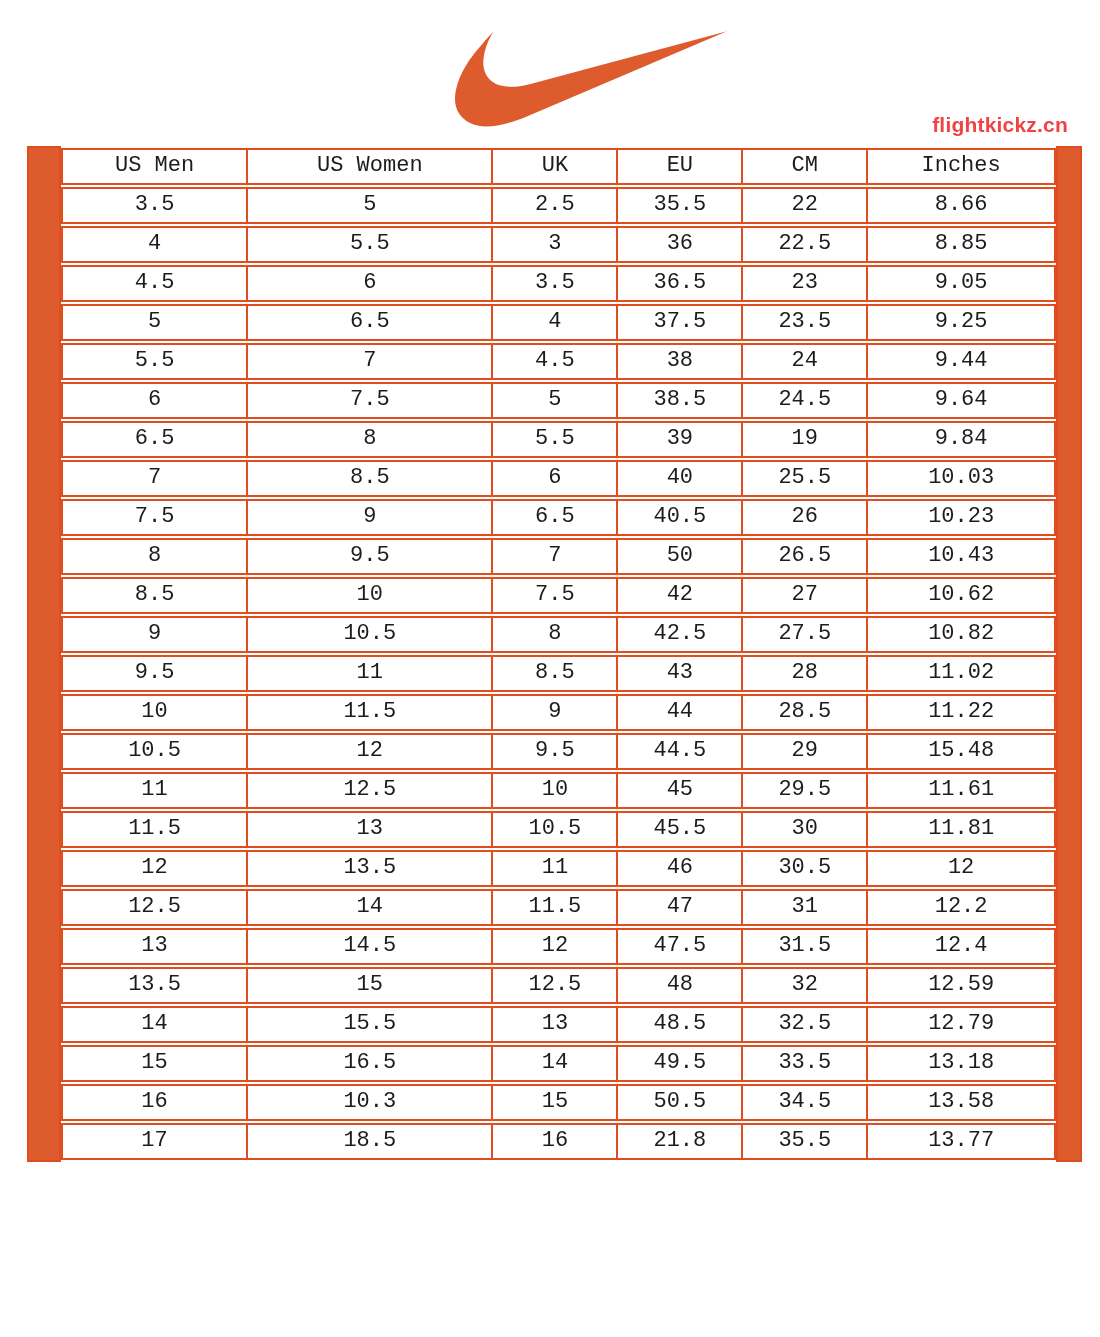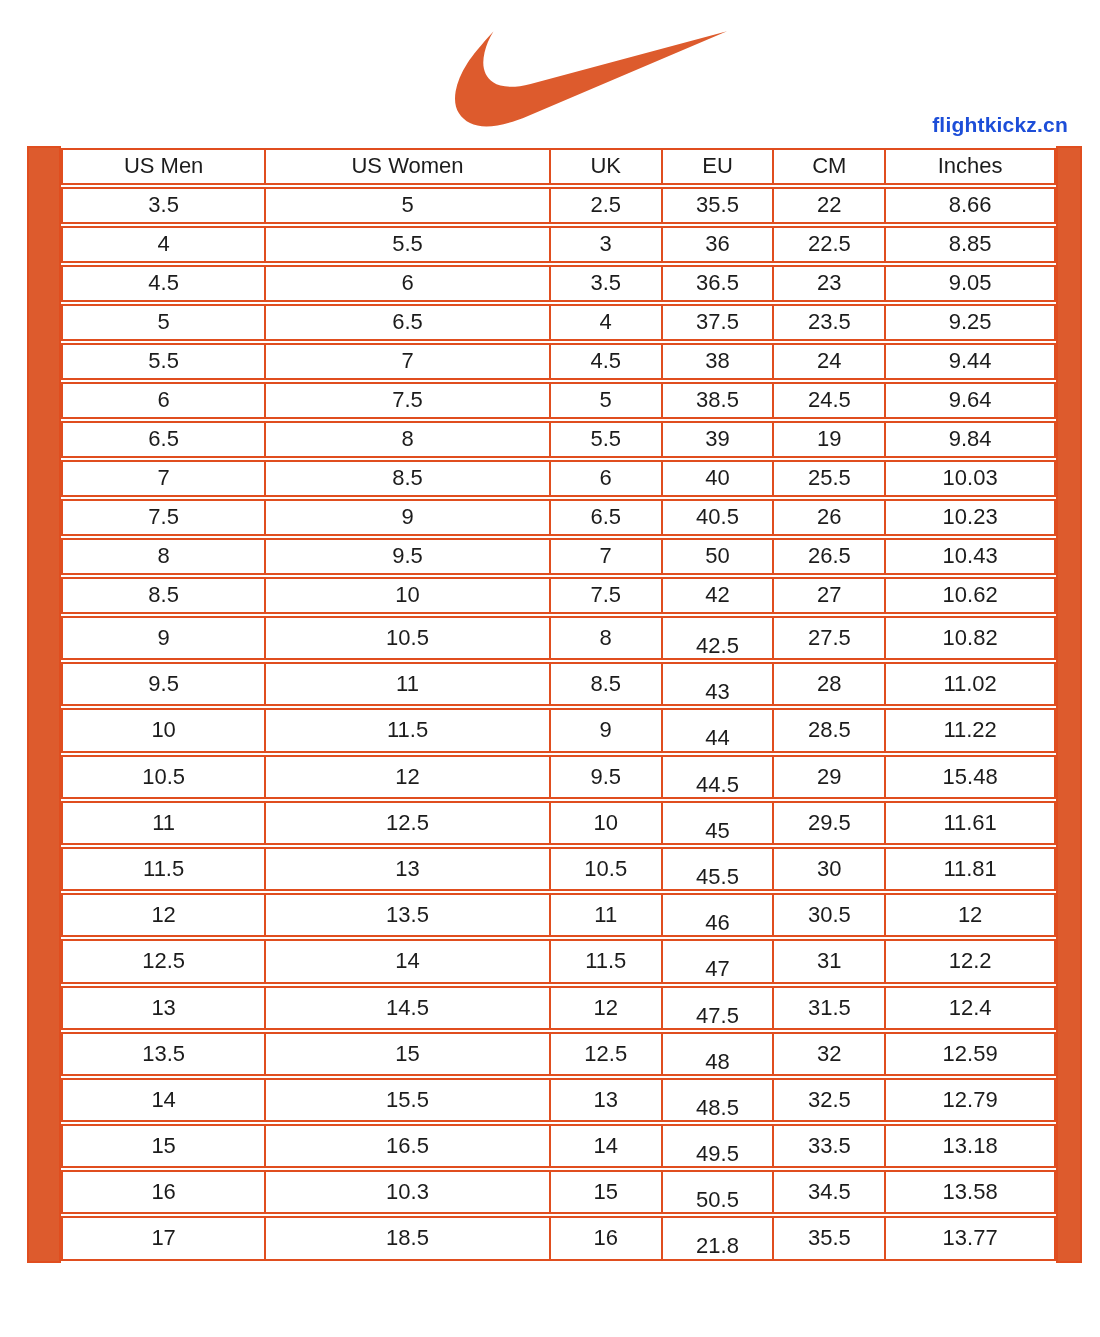--- a/index.html
+++ b/index.html
@@ -25,30 +25,31 @@
   .logo-row svg {
     display: block;
     transform: translateX(41px);
   }
 
   .site-name {
     text-align: right;
     padding-right: 32px;
     font-size: 21px;
     font-weight: 600;
-    color: #1d4ed8;
+    color: #ef4444;
     letter-spacing: 0.2px;
     height: 30px;
     line-height: 26px;
   }
 
   .chart-wrap {
     display: flex;
     align-items: stretch;
     margin: 4px 18px 0 27px;
+    font-family: Liberation Mono, monospace;
   }
 
   .side-bar {
     background: #DD5B2D;
     border: 2px solid #E04E1F;
   }
   .side-bar.left  { width: 34px; }
   .side-bar.right { width: 26px; }
 
   table.size-chart {
@@ -75,21 +76,21 @@
     line-height: 1.1;
   }
   table.size-chart th:last-child,
   table.size-chart td:last-child {
     border-right: 2px solid #E04E1F;
   }
 
   
   table.size-chart td.eu-up {
     vertical-align: top;
-    padding-top: 16px;
+    padding-top: 4px;
   }
 </style>
 </head>
 <body>
 
 <div class="page">
 
   <div class="logo-row">
     <svg width="272" height="108" viewBox="0 7 24 9.5" xmlns="http://www.w3.org/2000/svg" aria-hidden="true">
       <path fill="#DD5B2D" d="M24 7.8L6.442 15.276c-1.456.616-2.679.925-3.668.925-1.12 0-1.933-.392-2.437-1.177-.317-.504-.41-1.143-.28-1.918.13-.775.476-1.6 1.036-2.478.467-.71 1.232-1.643 2.297-2.8a6.122 6.122 0 0 0-.784 1.848c-.28 1.195-.028 2.072.756 2.632.373.261.886.392 1.54.392.522 0 1.11-.084 1.764-.252L24 7.8z"></path>

